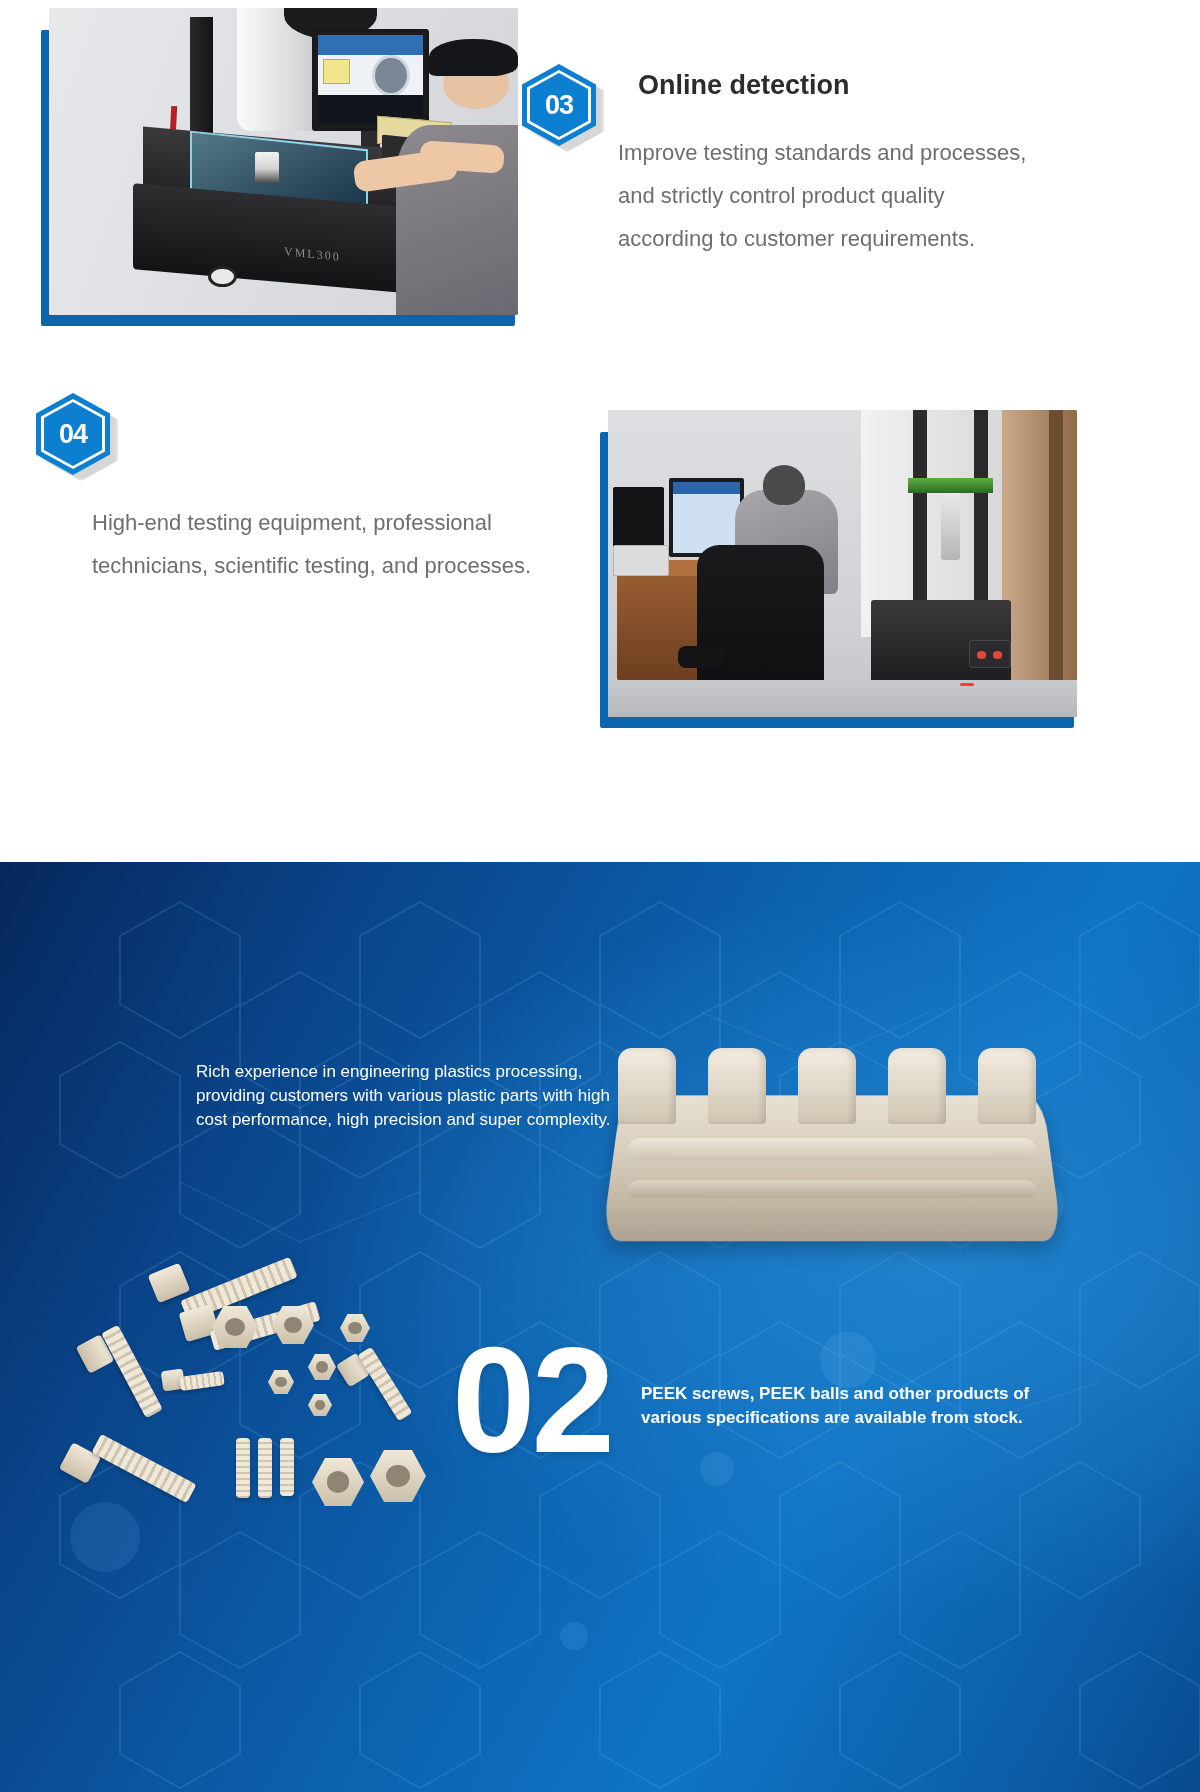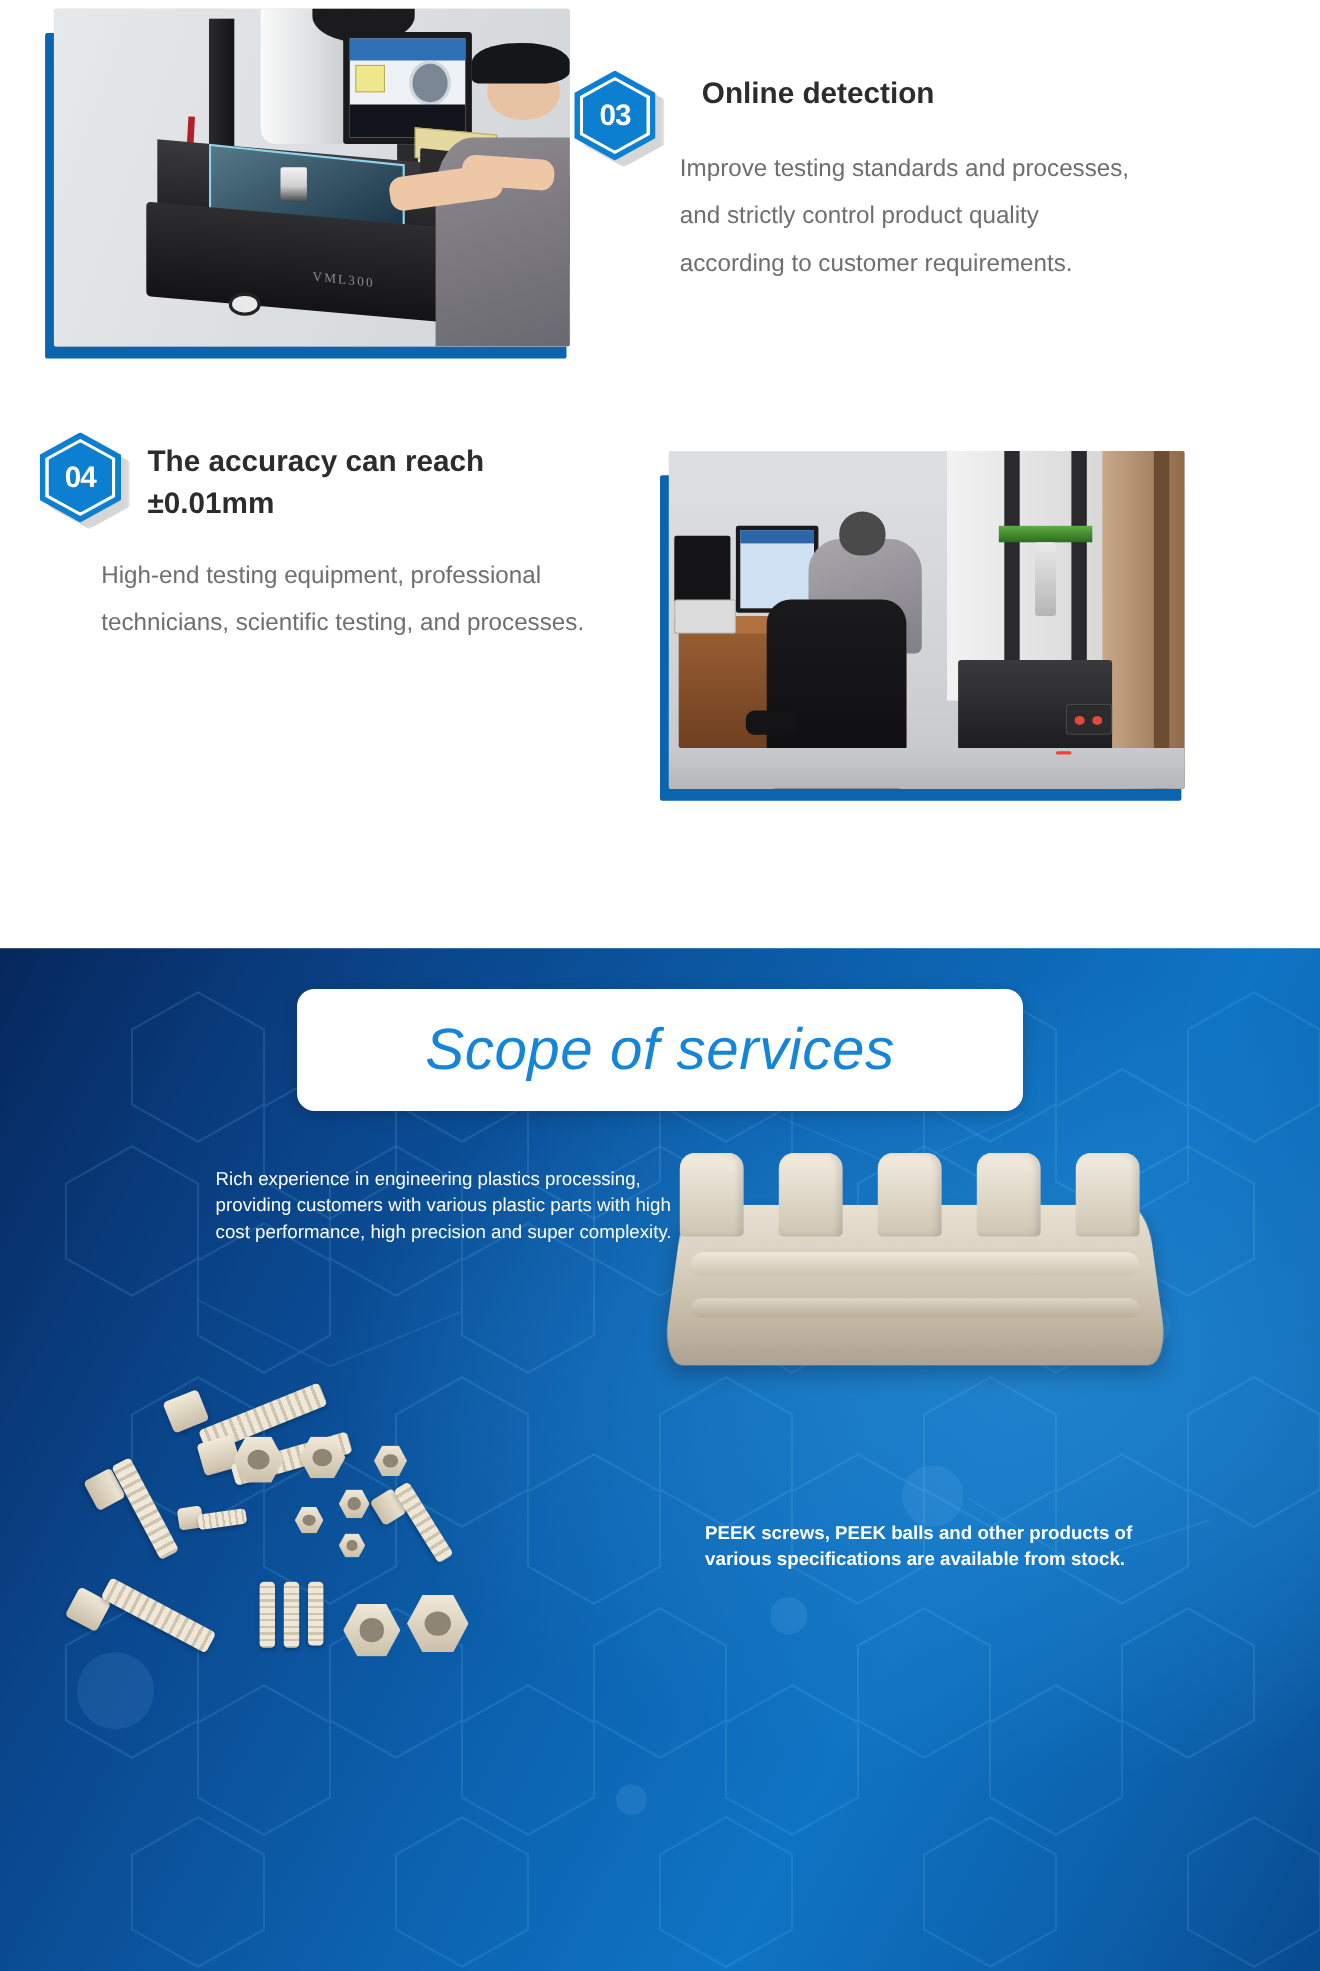--- a/index.html
+++ b/index.html
@@ -309,21 +309,20 @@
     <div class="blk-title" id="title3">Online detection</div>
     <div class="blk-body" id="body3">Improve testing standards and processes, and strictly control product quality according to customer requirements.</div>
 
     <div class="hexbadge" id="badge4">
       <div class="shadow"></div>
       <div class="hexo"></div>
       <div class="hexi"></div>
       <div class="hexf"></div>
       <div class="num">04</div>
     </div>
-    <div class="blk-title" id="title4">The accuracy can reach ±0.01mm</div>
     <div class="blk-body" id="body4">High-end testing equipment, professional technicians, scientific testing, and processes.</div>
 
     <div class="photo-frame" id="photo2">
       <div class="accent"></div>
       <div class="photo">
         <div class="scene2">
           <div class="s2-wallR"></div>
           <div class="s2-wallR2"></div>
           <div class="s2-machine"></div>
           <div class="s2-col1"></div>
@@ -410,23 +409,20 @@
       </g>
     </svg>
 
     <div class="bubble" style="left:820px;top:470px;width:56px;height:56px;"></div>
     <div class="bubble" style="left:700px;top:590px;width:34px;height:34px;"></div>
     <div class="bubble" style="left:1020px;top:320px;width:44px;height:44px;"></div>
     <div class="bubble" style="left:70px;top:640px;width:70px;height:70px;background:rgba(120,190,245,.12);"></div>
     <div class="bubble" style="left:560px;top:760px;width:28px;height:28px;"></div>
   </div>
 
-  <div class="title-card">
-    <div class="t">Scope of services</div>
-  </div>
 
   <div class="chainplate">
     <div class="cp-body"></div>
     <div class="cp-tooth" style="left:6px;"></div>
     <div class="cp-tooth" style="left:96px;"></div>
     <div class="cp-tooth" style="left:186px;"></div>
     <div class="cp-tooth" style="left:276px;"></div>
     <div class="cp-tooth" style="left:366px;"></div>
     <div class="cp-rail"></div>
     <div class="cp-rail2"></div>
@@ -468,15 +464,16 @@
     <div class="nut" style="left:172px;top:44px;width:46px;height:42px;"></div>
     <div class="nut" style="left:232px;top:44px;width:42px;height:38px;"></div>
     <div class="nut" style="left:300px;top:52px;width:30px;height:28px;"></div>
     <div class="nut" style="left:268px;top:92px;width:28px;height:26px;"></div>
     <div class="nut" style="left:228px;top:108px;width:26px;height:24px;"></div>
     <div class="nut" style="left:268px;top:132px;width:24px;height:22px;"></div>
     <div class="nut" style="left:272px;top:196px;width:52px;height:48px;"></div>
     <div class="nut" style="left:330px;top:188px;width:56px;height:52px;"></div>
   </div>
 
+  <div class="bignum" id="bignum2">02</div>
   <div class="svc-body" id="svc2-body">PEEK screws, PEEK balls and other products of various specifications are available from stock.</div>
 
 </div>
 
 </body></html>

